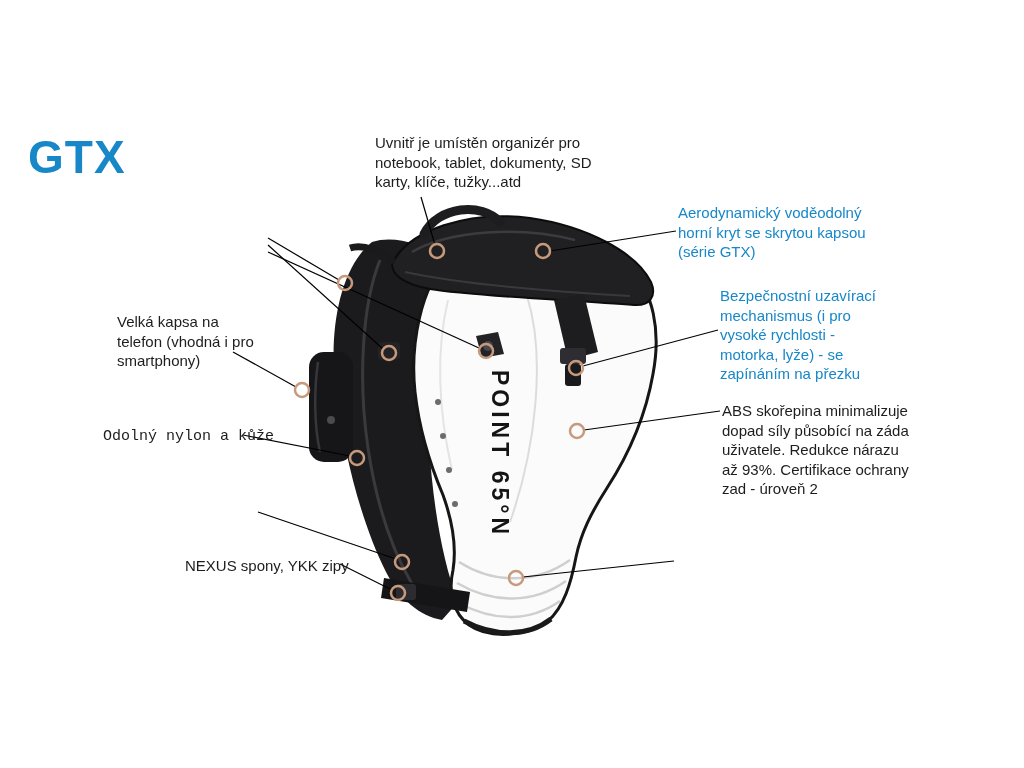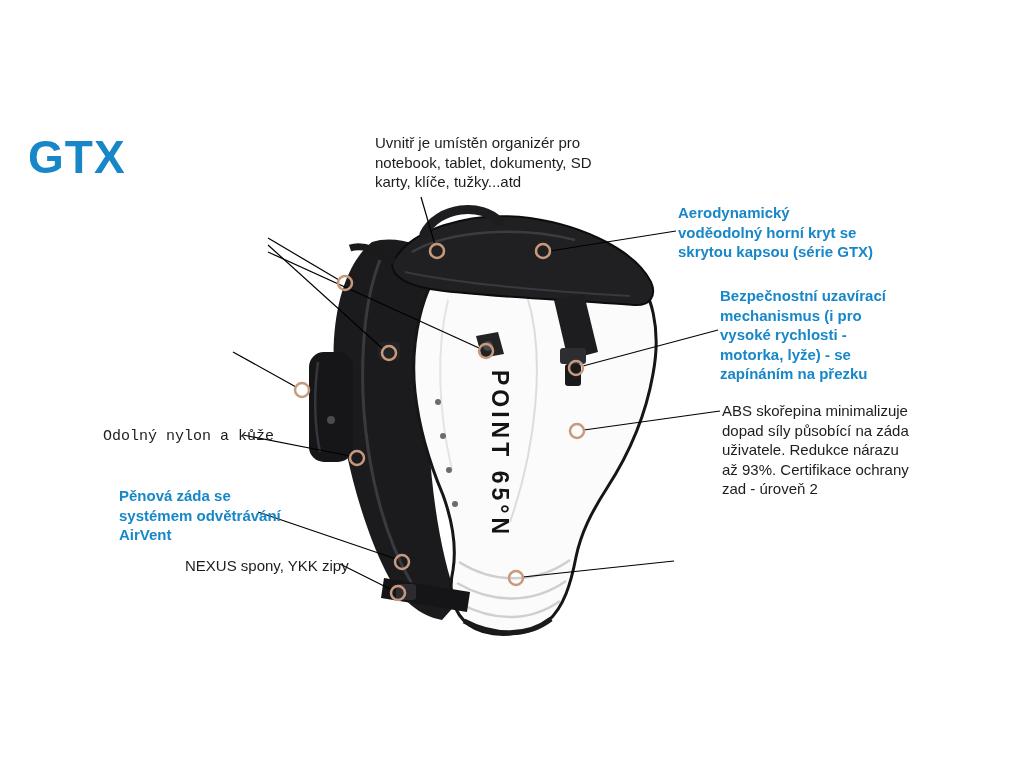--- a/index.html
+++ b/index.html
@@ -5,21 +5,21 @@
   html,body{margin:0;padding:0;background:#fff;}
   .canvas{
     position:relative;width:1024px;height:768px;background:#fff;
     font-family:"Liberation Sans",sans-serif;overflow:hidden;
   }
   .layer{position:absolute;left:0;top:0;}
   .ann{
     position:absolute;font-size:15px;line-height:1.3;color:#1d1d1f;
     z-index:3;
   }
-  .blue{color:var(--accent,#1787c8);font-weight:700;}
+  .blue{color:var(--accent,#1787c8);font-weight:400;}
   #title{left:28px;top:128px;font-size:46px;font-weight:700;letter-spacing:1px;}
   #organizer{left:375px;top:133px;width:218px;}
   #attachment{left:185px;top:212px;width:132px;}
   #phone{left:117px;top:312px;width:138px;}
   #nylon{left:103px;top:427px;white-space:nowrap;font-family:Liberation Mono, monospace;}
   #airvent{left:119px;top:486px;width:188px;}
   #nexus{left:185px;top:556px;white-space:nowrap;}
   #aero{left:678px;top:203px;width:198px;}
   #safety{left:720px;top:286px;width:172px;}
   #abs{left:722px;top:401px;width:192px;}
@@ -103,20 +103,20 @@
       <circle cx="543" cy="251" r="7"></circle>
       <circle cx="576" cy="368" r="7"></circle>
       <circle cx="577" cy="431" r="7"></circle>
       <circle cx="516" cy="578" r="7"></circle>
     </g>
   </svg>
 
   <div class="ann" id="organizer">Uvnitř je umístěn organizér pro notebook, tablet, dokumenty, SD karty, klíče, tužky...atd</div>
 
   <div class="ann blue" id="title">GTX</div>
+  <div class="ann" id="phone">Velká kapsa na telefon (vhodná i pro smartphony)</div>
   <div class="ann" id="nylon">Odolný nylon a kůže</div>
-  <div class="ann blue" id="airvent">Pěnová záda se systémem odvětrávání AirVent</div>
   <div class="ann" id="nexus">NEXUS spony, YKK zipy</div>
   <div class="ann blue" id="aero">Aerodynamický voděodolný horní kryt se skrytou kapsou (série GTX)</div>
   <div class="ann blue" id="safety">Bezpečnostní uzavírací mechanismus (i pro vysoké rychlosti - motorka, lyže) - se zapínáním na přezku</div>
   <div class="ann" id="abs">ABS skořepina minimalizuje dopad síly působící na záda uživatele. Redukce nárazu až 93%. Certifikace ochrany zad - úroveň 2</div>
 
 </div>
 
 </body></html>

